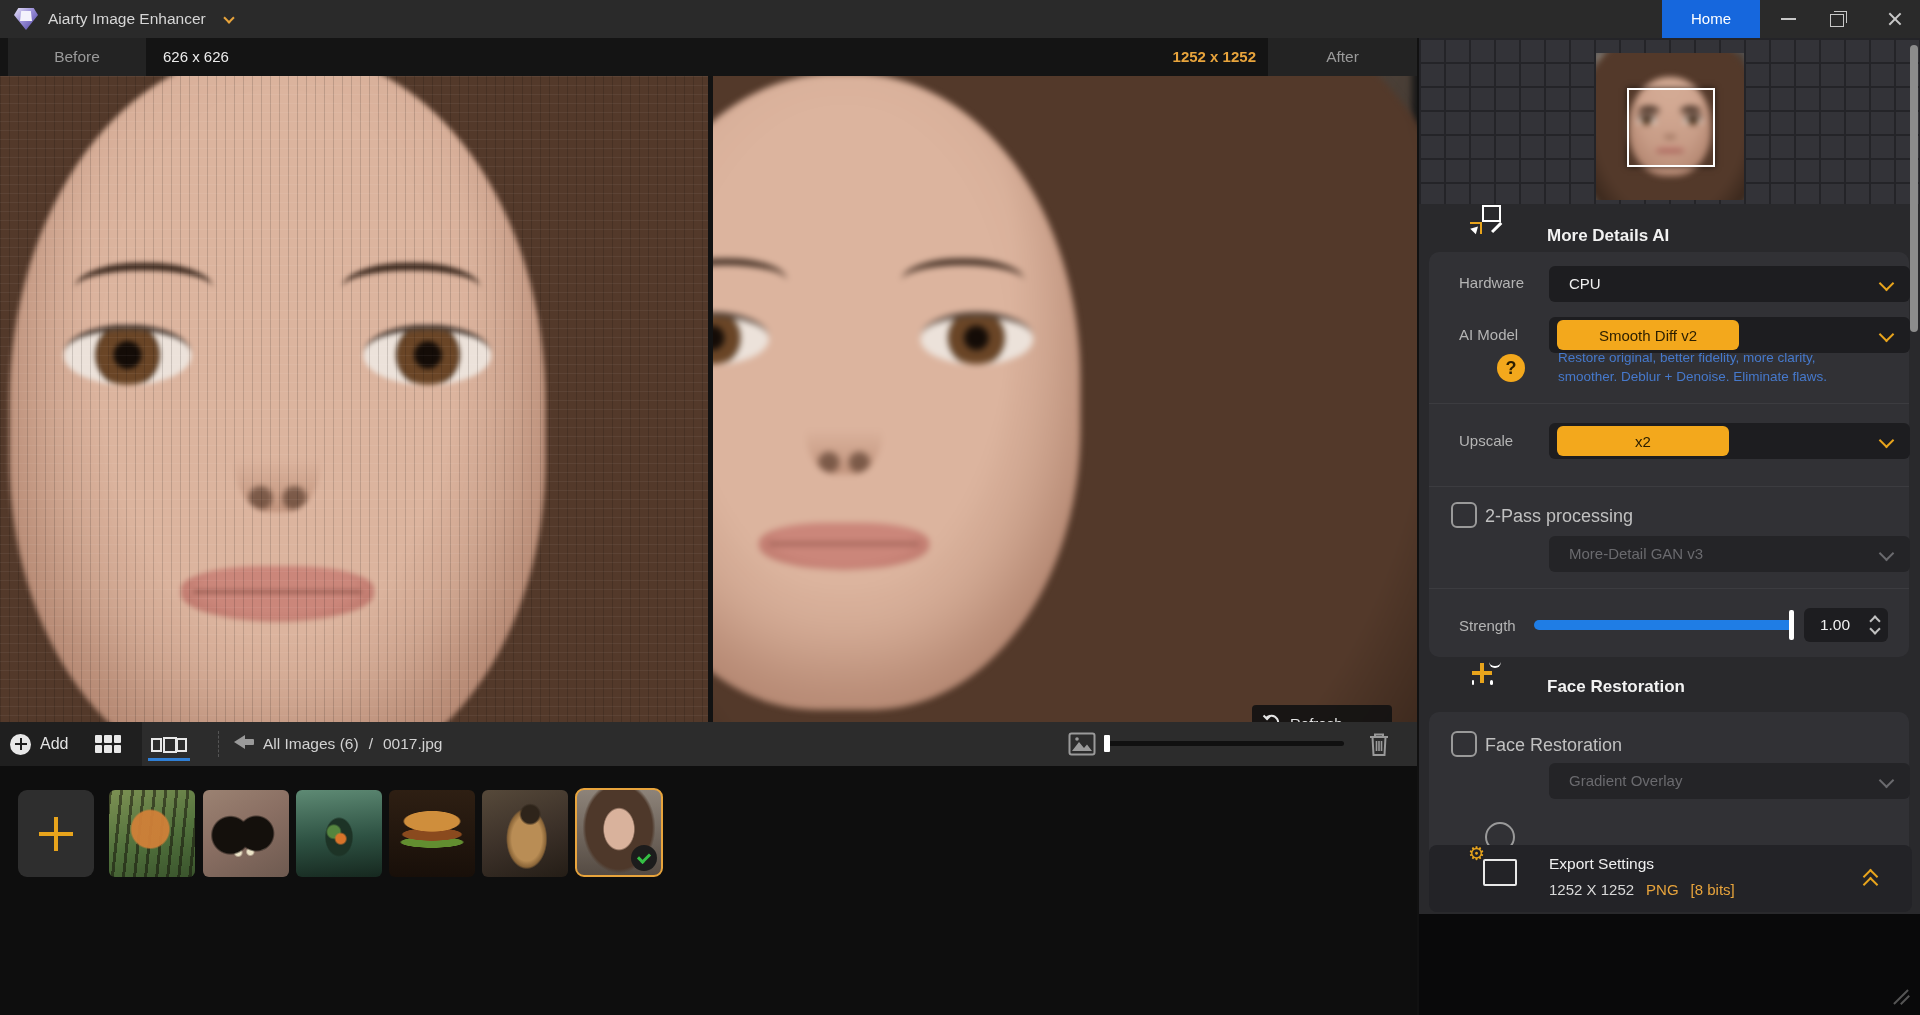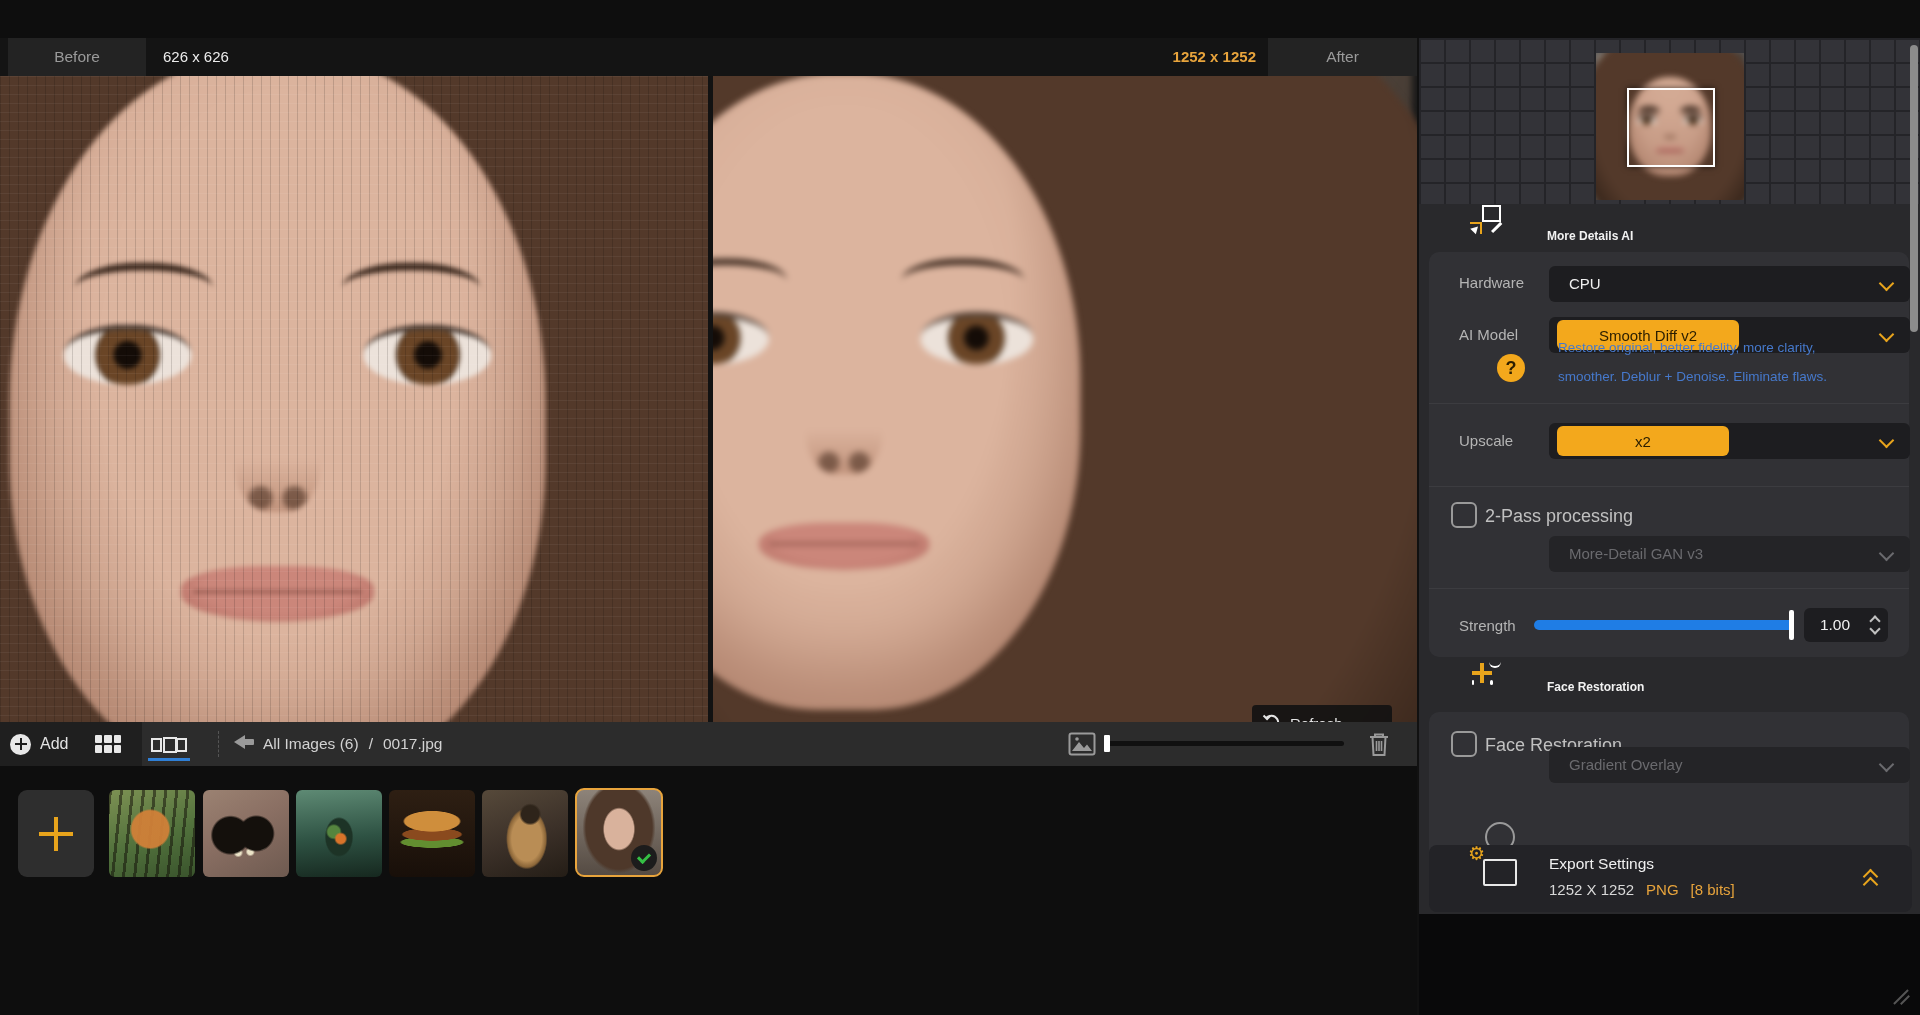--- a/index.html
+++ b/index.html
@@ -183,21 +183,21 @@
   #panel{left:1417px;top:38px;width:503px;height:977px;background:#29292c;border-left:2px solid #111;}
   #navigator{left:0;top:0;width:503px;height:166px;background-color:#333338;
      background-image:linear-gradient(#242428 2px, transparent 2px),linear-gradient(90deg,#242428 2px, transparent 2px);
      background-size:25px 24px;overflow:hidden;}
   #nav-thumb{left:177px;top:15px;width:148px;height:147px;overflow:hidden;background:#555;}
   #nav-thumb .p-face{left:22%;width:56%;top:16%;height:68%;}
   #nav-rect{left:31px;top:35px;width:84px;height:75px;border:2.5px solid #fff;
      box-shadow:0 0 6px rgba(0,0,0,.6);}
   #scroll-thumb{left:491px;top:7px;width:8px;height:287px;background:#8c8c8c;border-radius:4px;}
 
-  .hdr-text{color:#f2f2f2;font-size:12px;font-weight:bold;}
+  .hdr-text{color:#f2f2f2;font-size:17px;font-weight:bold;}
   #hdr1-icon{left:63px;top:184px;width:28px;height:28px;}
   .ic-expand{position:relative;width:26px;height:26px;}
   .ic-expand .sq{position:absolute;left:0;bottom:0;width:15px;height:13px;border:2.5px solid #fff;}
   .ic-expand .br{position:absolute;right:0;top:0;width:10px;height:10px;border-top:2.5px solid #e8a41c;border-right:2.5px solid #e8a41c;}
   .ic-expand .ar{position:absolute;left:8px;top:4px;width:13px;height:2.5px;background:#fff;transform:rotate(-45deg);}
   .ic-expand .ah{position:absolute;right:3px;top:3px;border-left:7px solid #fff;border-top:4px solid transparent;border-bottom:4px solid transparent;transform:rotate(-45deg);}
   #hdr1-text{left:128px;top:184px;height:28px;line-height:28px;}
 
   .section{background:#313135;border-radius:10px;}
   #panel1{left:10px;top:214px;width:480px;height:405px;}
@@ -256,20 +256,39 @@
   #grip i{position:absolute;background:#555;height:2px;transform:rotate(-45deg);}
   #grip .g1{left:2px;top:10px;width:20px;} #grip .g2{left:10px;top:13px;width:12px;}
 
   svg{display:block;}
 </style>
 </head>
 <body>
 
 <div id="app">
 
+  <div id="titlebar" class="abs">
+    <div id="logo" class="abs">
+        <i></i>
+      </div>
+    <div id="app-title" class="abs">Aiarty Image Enhancer</div>
+    <span id="title-chevron" class="abs chv sm"></span>
+    <div id="home-btn" class="abs">Home</div>
+    <div id="min-btn" class="abs winctl">
+        <b></b>
+      </div>
+    <div id="max-btn" class="abs winctl">
+      <span class="sq">
+          <span class="sq2"></span>
+        </span>
+    </div>
+    <div id="close-btn" class="abs winctl">
+      <span class="x"></span>
+    </div>
+  </div>
 
   <div id="comparebar" class="abs">
     <div id="before-tab" class="abs tab">Before</div>
     <div id="before-size" class="abs">626 x 626</div>
     <div id="view-toggle" class="abs">
       <div id="seg-split" class="abs">
         <span class="ic-split">
             <i></i>
           </span>
       </div>
@@ -446,21 +465,21 @@
         <span class="chv"></span>
       </div>
 
       <div class="row-label" style="top:74px;">AI Model</div>
       <div class="dd" style="top:65px;">
         <span class="pill" style="width:182px;">Smooth Diff  v2</span>
         <span class="chv"></span>
       </div>
 
       <div id="help-icon" class="abs">?</div>
-      <div class="help-line" style="top:88px;">Restore original, better fidelity, more clarity,</div>
+      <div class="help-line" style="top:98px;">Restore original, better fidelity, more clarity,</div>
       <div class="help-line" style="top:117px;">smoother. Deblur + Denoise. Eliminate flaws.</div>
 
       <div class="pdiv" style="top:151px;"></div>
 
       <div class="row-label" style="top:180px;">Upscale</div>
       <div class="dd" style="top:171px;">
         <span class="pill" style="width:172px;">x2</span>
         <span class="chv"></span>
       </div>
 
@@ -489,21 +508,21 @@
 
     <div id="hdr2-icon" class="abs">
       <span class="ic-face"><span class="c1"></span><span class="c2"></span><span class="c3"></span><span class="c4"></span>
         <span class="e1"></span><span class="e2"></span><span class="sm"></span></span>
     </div>
     <div id="hdr2-text" class="abs hdr-text">Face Restoration</div>
 
     <div id="panel2" class="abs section">
       <div class="checkbox" style="left:22px;top:19px;"></div>
       <div class="cb-label" style="left:56px;top:23px;">Face Restoration</div>
-      <div class="dd disabled" style="top:35px;">
+      <div class="dd disabled" style="top:51px;">
         <span class="val">Gradient Overlay</span>
         <span class="chv"></span>
       </div>
     </div>
     <div id="partial-circle" class="abs"></div>
 
     <div id="export-bar" class="abs">
       <div id="export-icon" class="abs">
         <span class="ic-monitor"><span class="scr"></span>
           <span class="gear">⚙</span></span>

